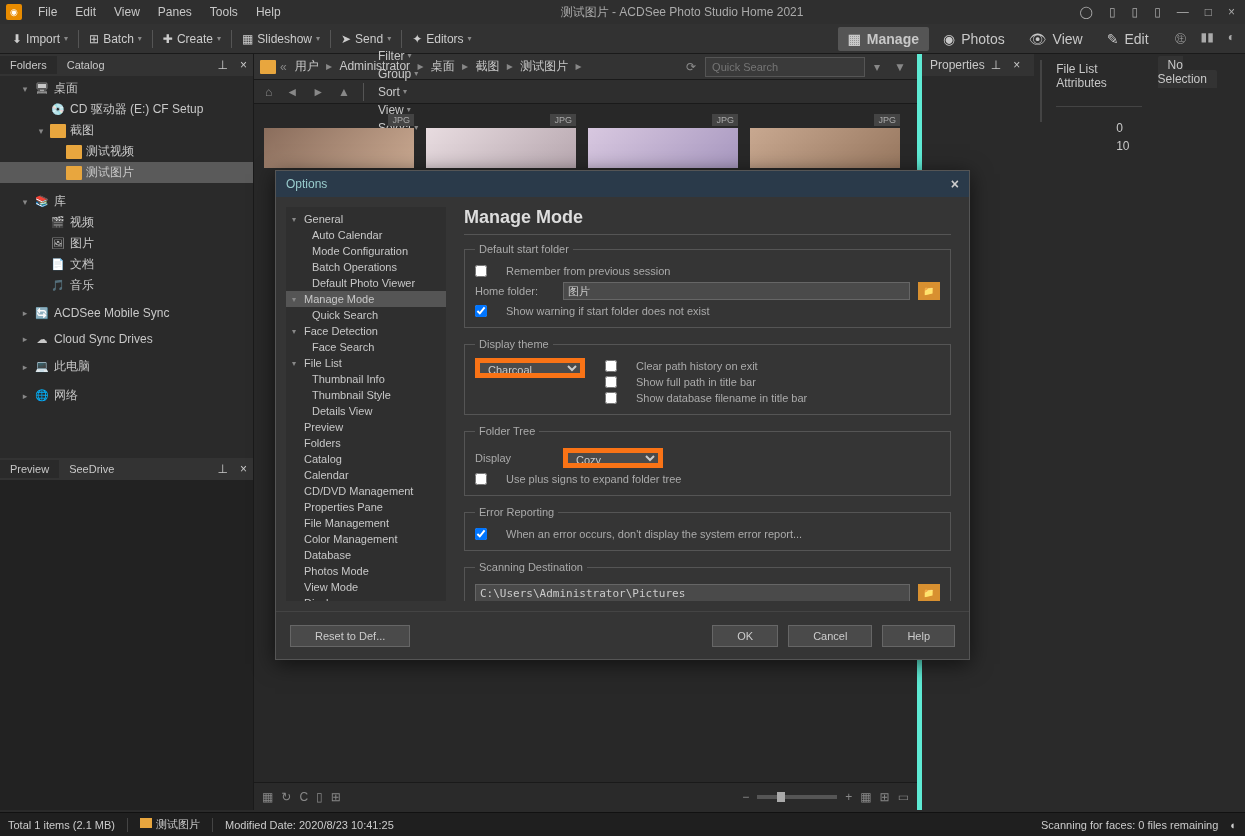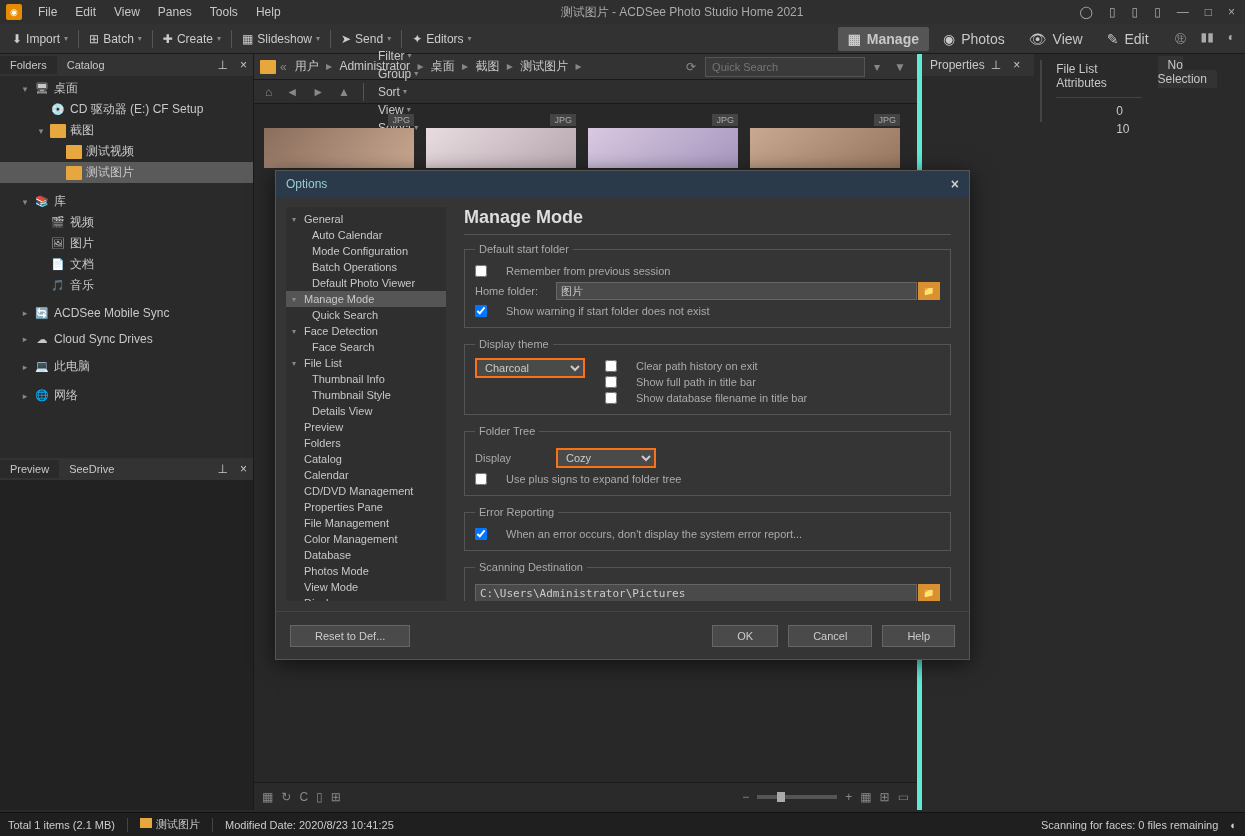--- a/index.html
+++ b/index.html
@@ -61,25 +61,25 @@
 .dt-row { padding:2px 6px; cursor:pointer; display:flex; align-items:center; gap:4px; }
 .dt-row.sel { background:#555; }
 .dt-row .ar { width:8px; font-size:8px; color:#888; }
 .dt-sub { padding-left:26px; }
 .dlg-content { flex:1; overflow-y:auto; padding:0 8px; }
 .dlg-h1 { font-size:18px; font-weight:bold; color:#ddd; margin-bottom:8px; border-bottom:1px solid #555; padding-bottom:6px; }
 fieldset { border:1px solid #555; margin-bottom:10px; padding:8px 10px; font-family:Consolas,monospace; font-size:11px; color:#aaa; }
 legend { padding:0 4px; color:#aaa; font-size:11px; }
 .chk-row { display:flex; align-items:center; gap:19px; padding:2px 0; }
 .chk-row input[type=checkbox] { width:12px; height:12px; }
-.fld-row { display:flex; align-items:center; gap:1px; padding:3px 0; }
+.fld-row { display:flex; align-items:center; gap:8px; padding:3px 0; }
 .fld-row label { min-width:80px; }
 .fld-input { flex:1; height:18px; background:#4a4a4a; border:1px solid #666; color:#ccc; padding:0 4px; font-size:11px; font-family:Consolas,monospace; }
 .fld-browse { width:22px; height:18px; background:#d89030; border:none; cursor:pointer; font-size:9px; }
-.sel-input { height:20px; background:#4a4a4a; border:2px solid #f97316; color:#ccc; padding:0 4px; font-size:11px; min-width:110px; }
+.sel-input { height:20px; background:#4a4a4a; border:5px solid #f97316; color:#ccc; padding:0 4px; font-size:11px; min-width:110px; }
 .dlg-footer { height:48px; display:flex; align-items:center; padding:0 14px; gap:10px; border-top:1px solid #444; }
 .dlg-btn { padding:4px 24px; background:#4a4a4a; border:1px solid #666; color:#ccc; cursor:pointer; font-size:11px; }
 .carat { font-size:8px; color:#888; }
 .no-sel-tab { background:#333; padding:2px 10px; border-radius:2px 2px 0 0; }
 .zoom-slider { width:80px; height:4px; background:#555; position:relative; }
 .zoom-thumb { width:8px; height:10px; background:#aaa; position:absolute; top:-3px; left:20px; }
 </style>
 </head>
 <body>
 
@@ -299,21 +299,21 @@
   </div>
 
   <div class="right-panel">
     <div class="prop-header">
       <span>Properties</span>
       <span class="panel-pin" style="margin-left:auto">⊥</span>
       <span class="panel-close">×</span>
     </div>
     <div style="height:62px;background:#222;margin:6px;border:1px solid #444"></div>
     <div class="prop-body">
-      <div style="border-bottom:1px solid #444;padding-bottom:7px;margin-bottom:4px">File List Attributes</div>
+      <div style="border-bottom:1px solid #444;padding-bottom:16px;margin-bottom:12px">File List Attributes</div>
       <div class="attr-row" style="padding-left:60px">0</div>
       <div class="attr-row" style="padding-left:60px">10</div>
     </div>
     <div style="flex:1"></div>
     <div style="padding:4px 8px"><span class="no-sel-tab">No Selection</span></div>
   </div>
 </div>
 
 <div class="status-bar">
   <span>Total 1 items  (2.1 MB)</span>

